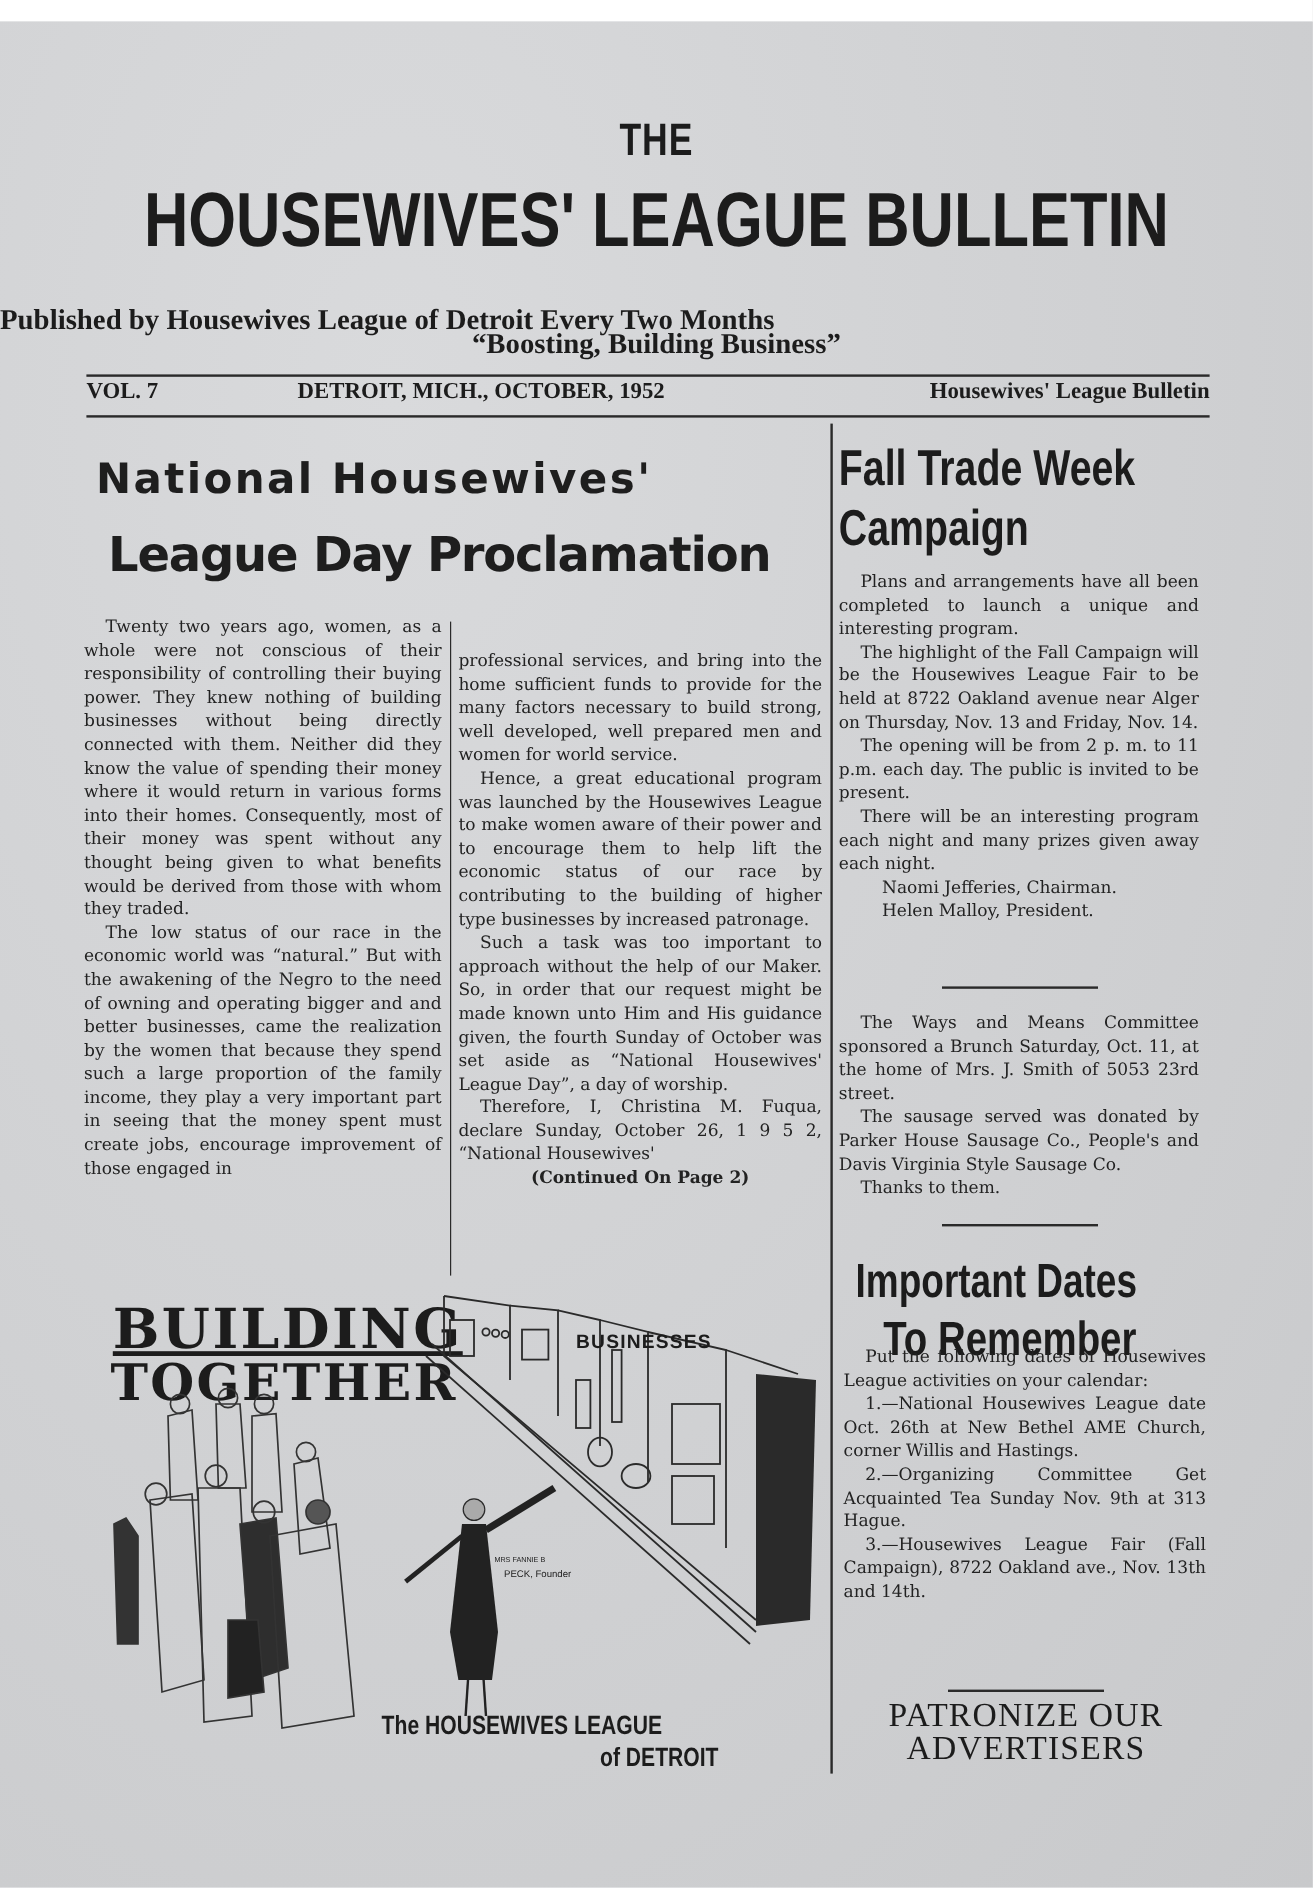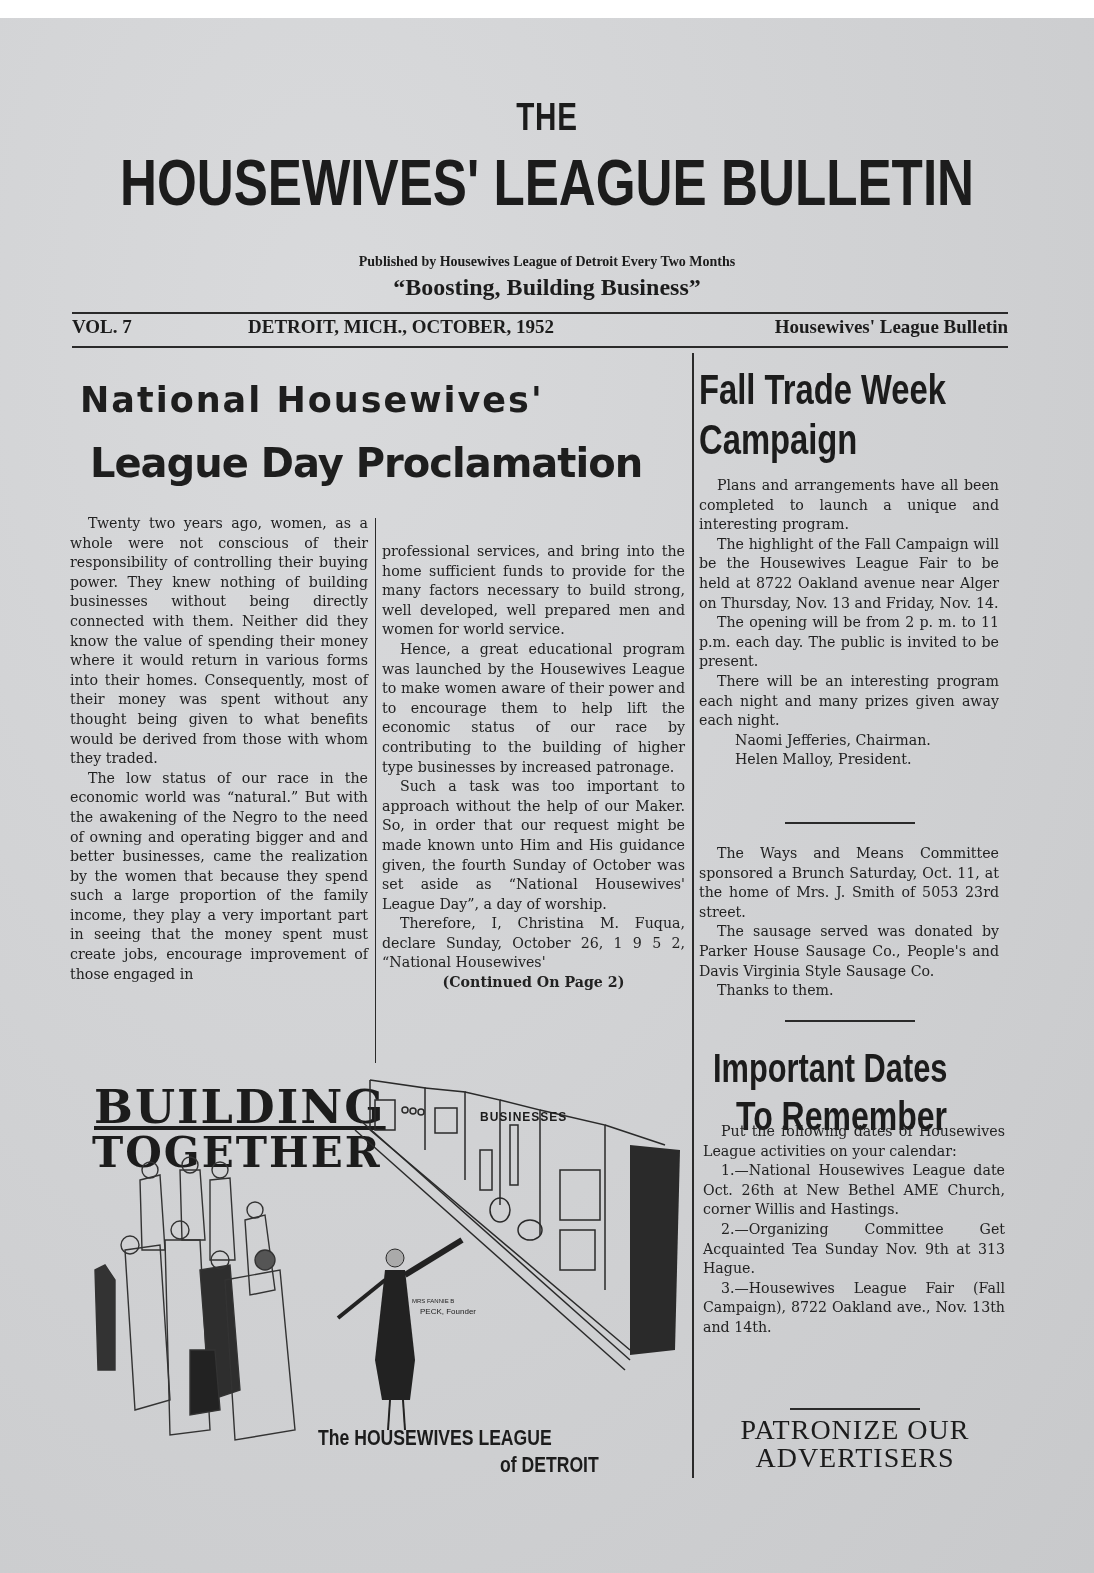--- a/index.html
+++ b/index.html
@@ -5,21 +5,21 @@
   html,body{margin:0;padding:0;}
   body{width:1094px;height:1573px;background:#ffffff;position:relative;overflow:hidden;}
   .page{position:absolute;left:0;top:18px;width:1094px;height:1555px;
     background:#d3d4d6;
     background-image:radial-gradient(ellipse at 30% 20%, #d9dadc 0%, #cfd0d2 60%, #c8c9cb 100%);
     color:#1c1c1c;}
   .mast-the{position:absolute;left:0;width:1094px;top:78px;text-align:center;
     font-family:"Liberation Sans",sans-serif;font-weight:bold;font-size:38px;transform:scaleX(0.78);letter-spacing:1px;}
   .mast-title{position:absolute;left:0;width:1094px;top:128px;text-align:center;
     font-family:"Liberation Sans",sans-serif;font-weight:bold;font-size:64px;letter-spacing:0px;transform:scaleX(0.8);white-space:nowrap;}
-  .mast-sub{position:absolute;left:0;width:1094px;top:236px;text-align:center;font-family:"Liberation Serif",serif;font-weight:bold;font-size:14px;}
+  .mast-sub{position:absolute;left:0;width:1094px;top:236px;text-align:left;font-family:"Liberation Serif",serif;font-weight:bold;font-size:24px;}
   .mast-motto{position:absolute;left:0;width:1094px;top:256px;text-align:center;font-family:"Liberation Serif",serif;font-weight:bold;font-size:24px;}
   .rule{position:absolute;height:2px;background:#2a2a2a;}
   .dateline{position:absolute;top:298px;left:72px;width:936px;font-family:"Liberation Serif",serif;font-weight:bold;font-size:19px;}
   .dateline span{position:absolute;white-space:nowrap;}
   .vline{position:absolute;width:2px;background:#2a2a2a;}
   .headline{position:absolute;font-family:"DejaVu Sans",sans-serif;font-weight:bold;color:#1e1e1e;white-space:nowrap;}
   .col{position:absolute;font-family:"DejaVu Serif",serif;font-size:14.2px;line-height:19.6px;text-align:justify;color:#222;}
   .col p{margin:0;text-indent:18px;}
   .col p.noind{text-indent:0;}
   .col .sig{text-indent:0;padding-left:36px;text-align:left;}
@@ -155,20 +155,20 @@
         <circle cx="150" cy="190" r="9"></circle>
           <circle cx="195" cy="190" r="10" fill="#555"></circle>
         <circle cx="80" cy="100" r="8"></circle>
           <circle cx="120" cy="95" r="8"></circle>
         <circle cx="150" cy="100" r="8"></circle>
           <circle cx="185" cy="140" r="8"></circle>
         <path d="M120,280 L145,280 L150,340 L120,345 Z" fill="#222"></path>
       </g>
     </svg>
 
-    <div style="position:absolute;left:410px;top:40px;font-family:'Liberation Sans',sans-serif;font-weight:bold;font-size:12px;letter-spacing:1px;">BUSINESSES</div>
+    <div style="position:absolute;left:410px;top:40px;font-family:'Liberation Sans',sans-serif;font-weight:bold;font-size:16px;letter-spacing:1px;">BUSINESSES</div>
     <div style="position:absolute;left:342px;top:228px;font-family:'Liberation Sans',sans-serif;font-size:6px;">MRS FANNIE B</div>
     <div style="position:absolute;left:350px;top:237px;font-family:'Liberation Sans',sans-serif;font-size:8px;text-align:right;">PECK, Founder</div>
     <div class="condensed" style="position:absolute;left:248px;top:355px;font-size:22px;transform:scaleX(0.8);">The HOUSEWIVES LEAGUE</div>
     <div class="condensed" style="position:absolute;left:430px;top:382px;font-size:22px;transform:scaleX(0.8);">of DETROIT</div>
   </div>
 
 </div>
 
 </body></html>

